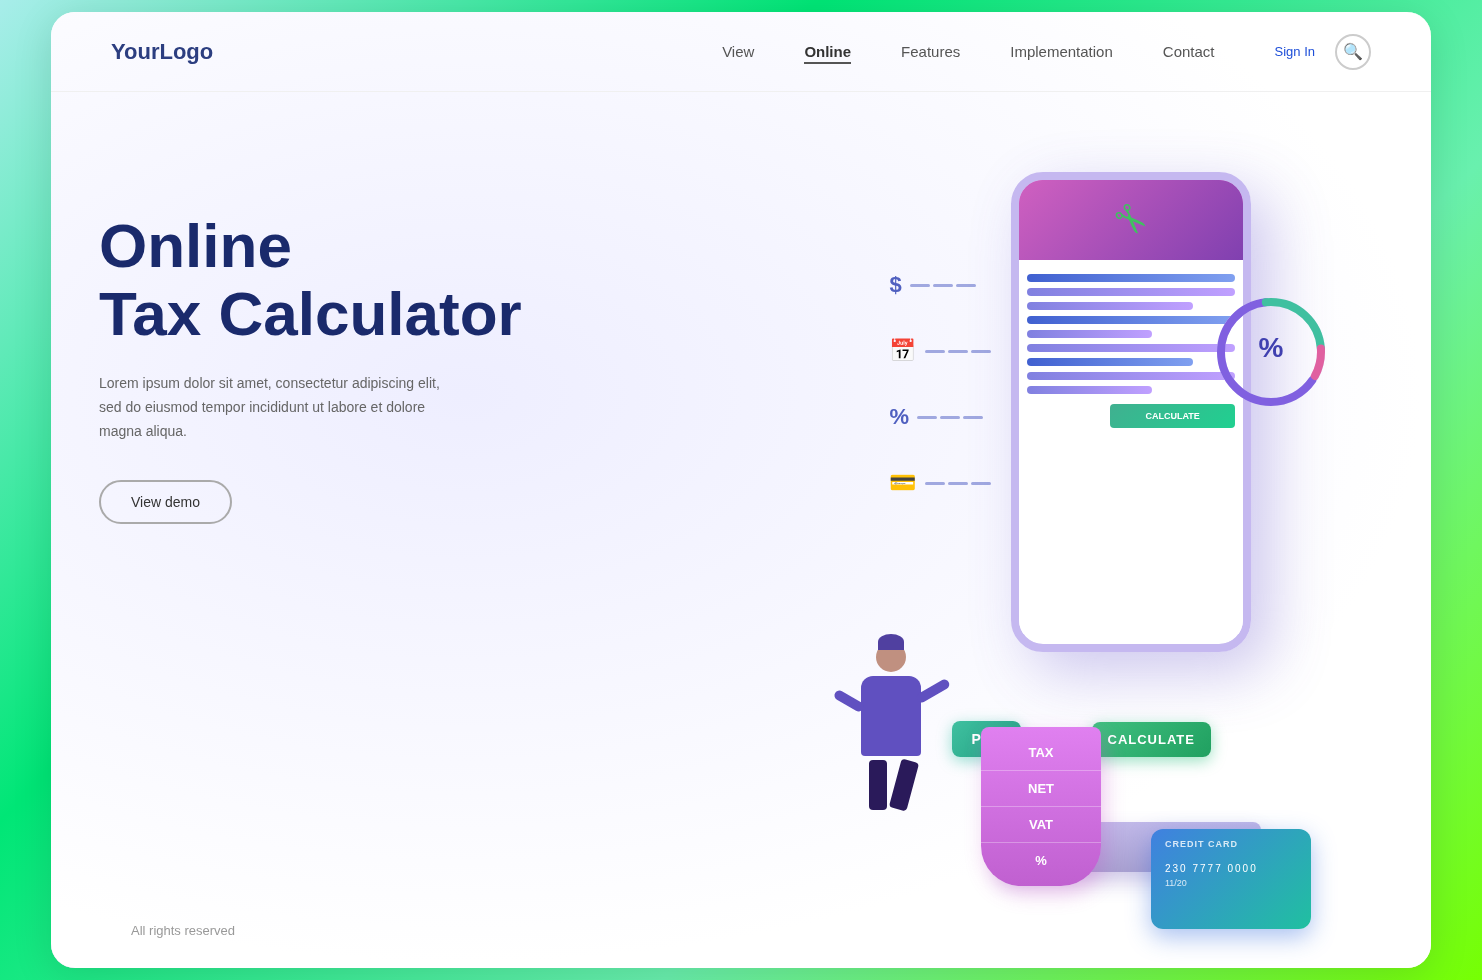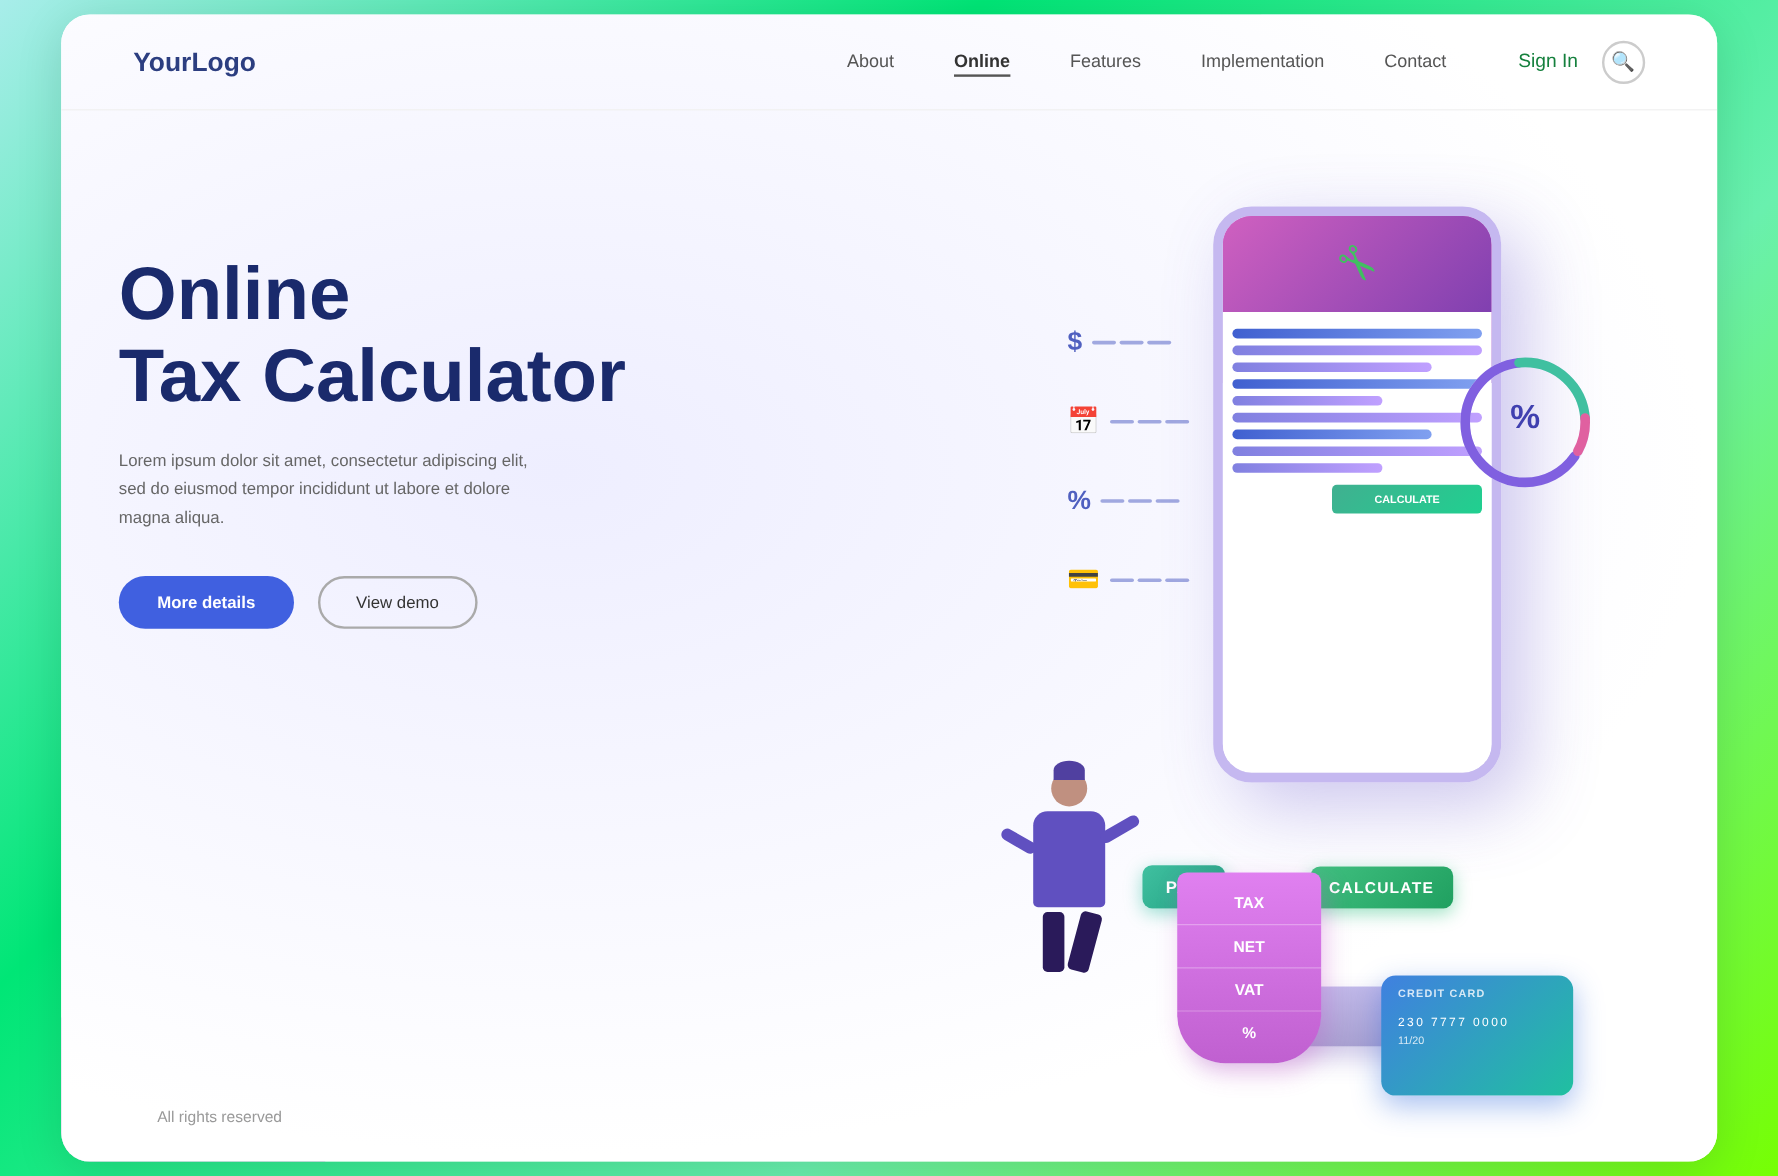--- a/index.html
+++ b/index.html
@@ -77,22 +77,22 @@
       padding-bottom: 2px;
     }
     .nav-right {
       display: flex;
       align-items: center;
       gap: 20px;
       margin-left: 60px;
     }
     .signin-link {
       text-decoration: none;
-      color: #15803d;
-      font-size: 16px;
+      color: #1d4ed8;
+      font-size: 13px;
     }
     .search-icon-btn {
       width: 36px;
       height: 36px;
       border: 2px solid #ccc;
       border-radius: 50%;
       display: flex;
       align-items: center;
       justify-content: center;
       cursor: pointer;
@@ -313,21 +313,21 @@
       right: 110px;
       width: 260px;
       height: 50px;
       background: linear-gradient(180deg, #c0b8e8, #a8a0d0);
       border-radius: 8px;
       box-shadow: 0 10px 20px rgba(100,80,180,0.3);
     }
     
     .credit-card {
       position: absolute;
-      bottom: 59px;
+      bottom: 43px;
       right: 60px;
       width: 160px;
       height: 100px;
       background: linear-gradient(135deg, #4080e0, #20c0a0);
       border-radius: 12px;
       padding: 10px 14px;
       box-shadow: 0 8px 24px rgba(40,100,220,0.4);
     }
     .cc-label {
       font-size: 9px;
@@ -432,21 +432,21 @@
 </head>
 <body>
 
 <div class="outer-card">
   <div class="bg-light"></div>
 
   <nav class="navbar content-wrapper">
     <div class="logo">YourLogo</div>
     <ul class="nav-links">
       <li>
-        <a href="#">About</a>
+        <a href="#">View</a>
       </li>
       <li class="active">
         <a href="#">Online</a>
       </li>
       <li>
         <a href="#">Features</a>
       </li>
       <li>
         <a href="#">Implementation</a>
       </li>
@@ -464,21 +464,20 @@
 
   <div class="main-content content-wrapper">
 
     <div class="left-section">
       <h1 class="hero-title">
         <span>Online</span><br>
         <span>Tax Calculator</span>
       </h1>
       <p class="hero-desc">Lorem ipsum dolor sit amet, consectetur adipiscing elit, sed do eiusmod tempor incididunt ut labore et dolore magna aliqua.</p>
       <div class="btn-group">
-        <button class="btn-primary">More details</button>
         <button class="btn-outline">View demo</button>
       </div>
     </div>
 
     <div class="right-section">
 
       <div class="float-labels">
         <div class="float-label">
           <span>$</span>
           <div class="dashes">

